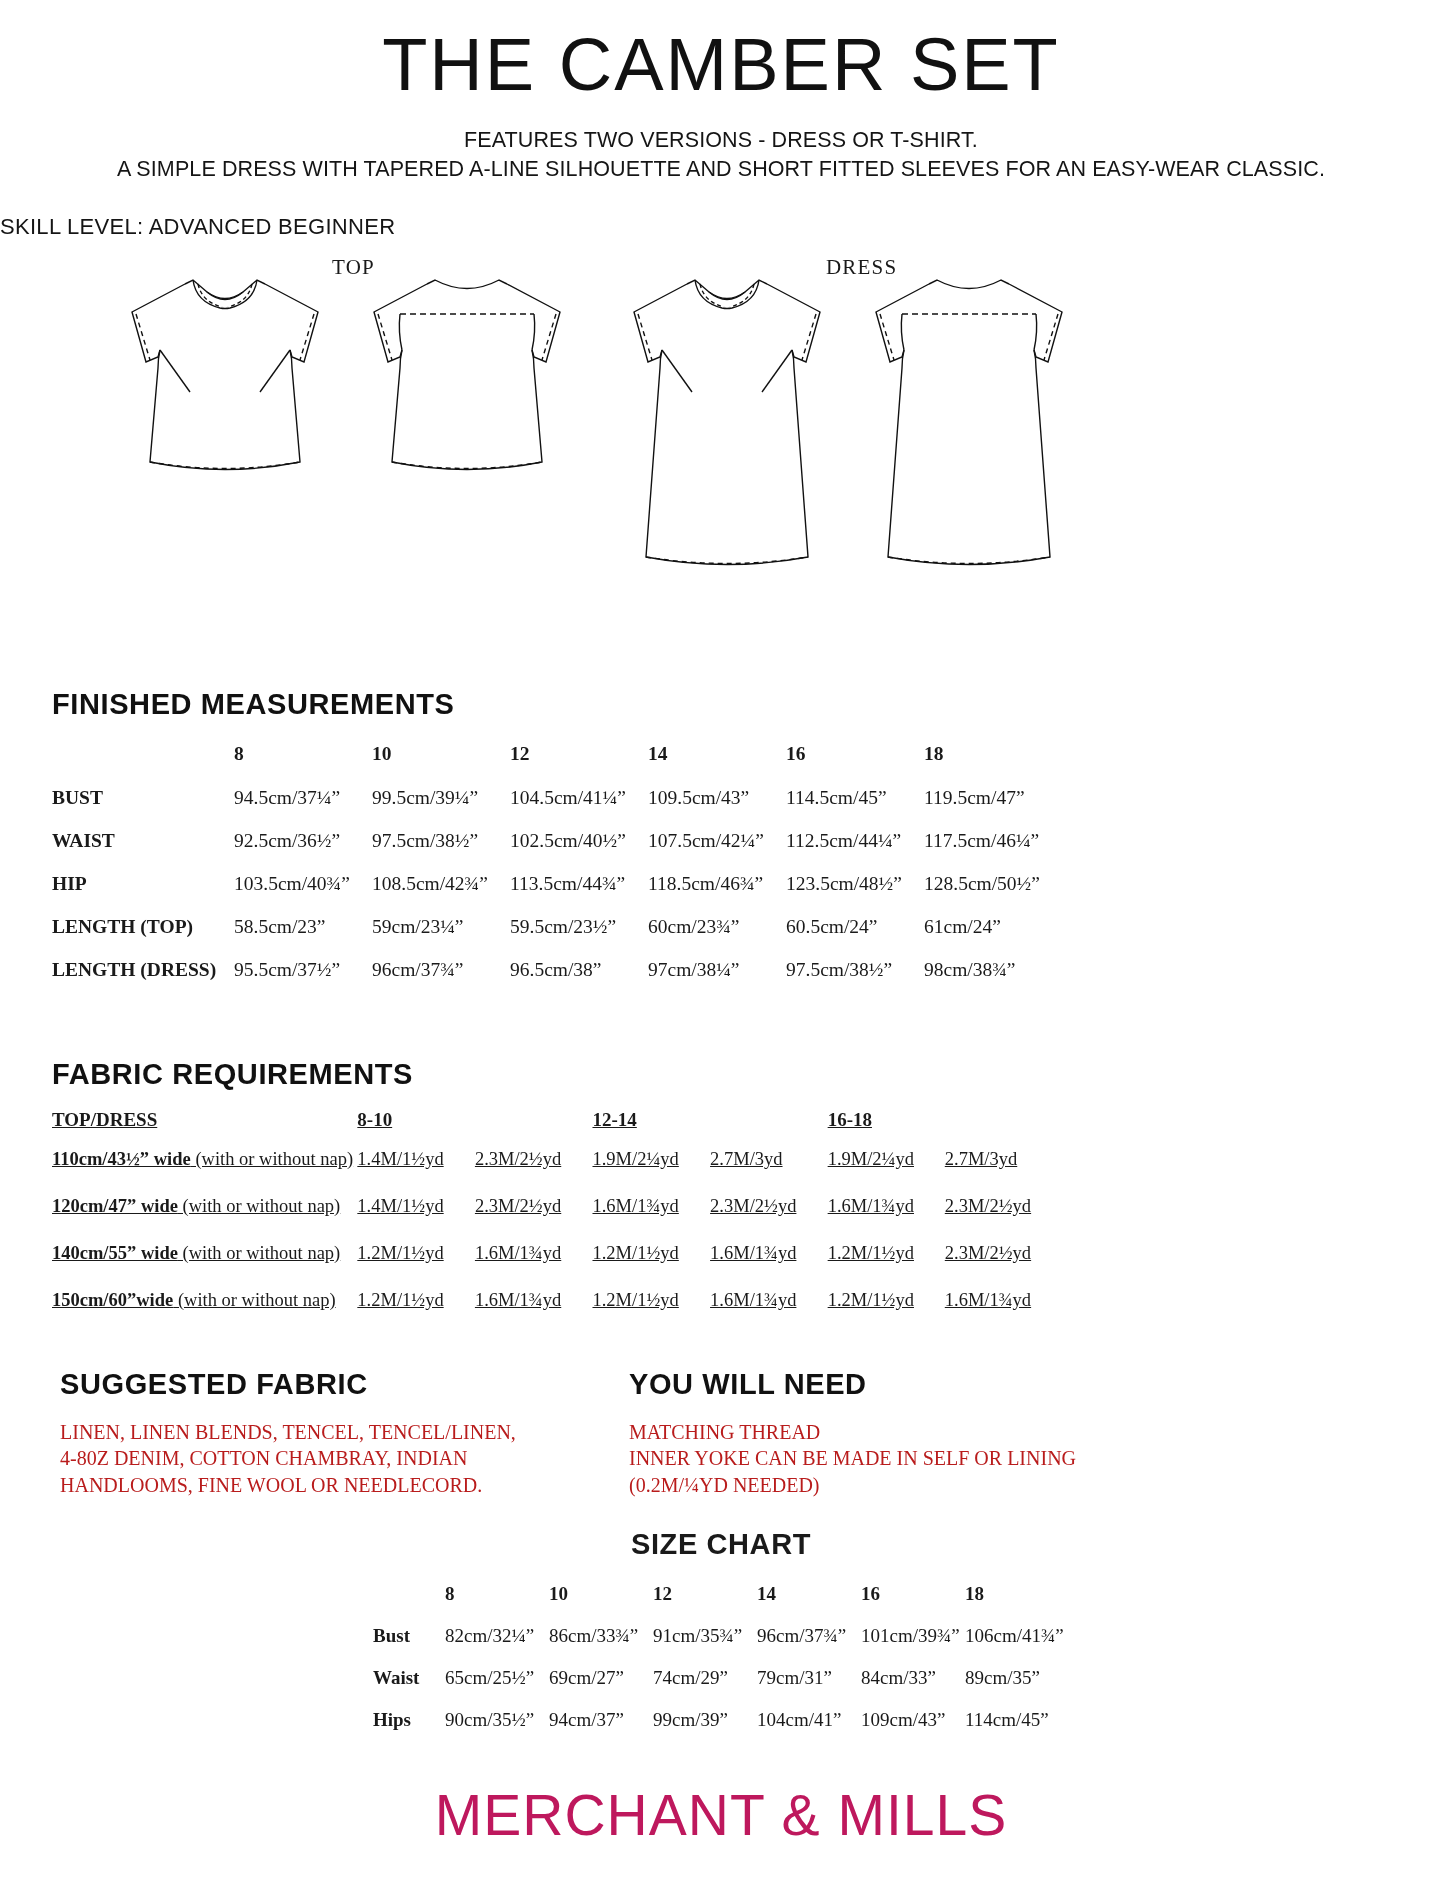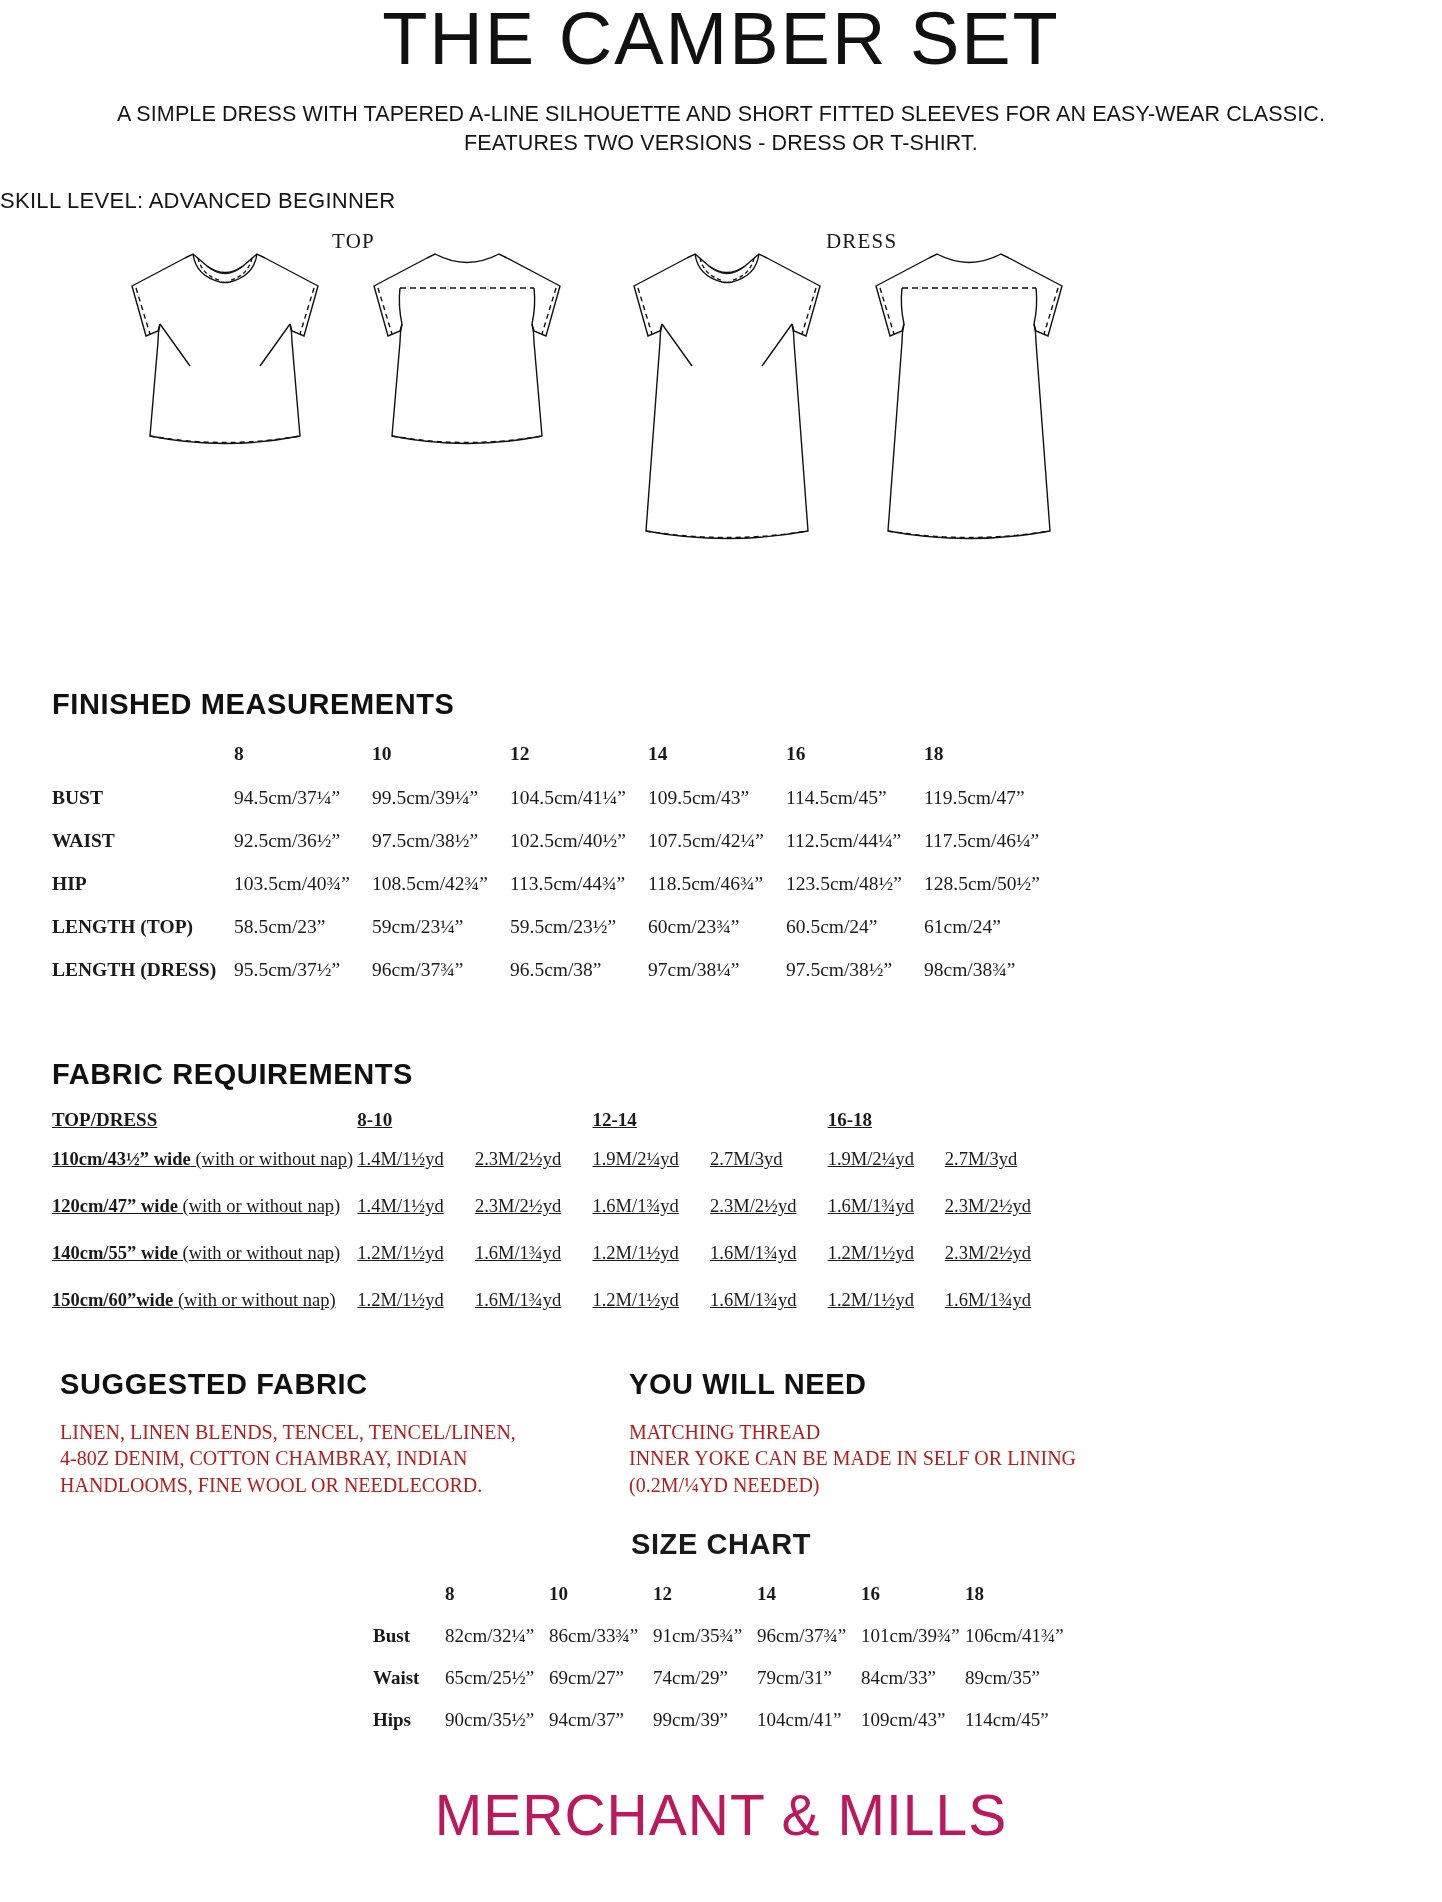--- a/index.html
+++ b/index.html
@@ -22,20 +22,21 @@
   }
 
   
   .title {
     text-align: center;
     font-family: "Liberation Sans", sans-serif;
     font-weight: 300;
     font-size: 74px;
     letter-spacing: 2px;
     margin: 0;
+    padding-top: 26px;
     line-height: 1.05;
     color: #111;
   }
   .subtitle {
     text-align: center;
     font-family: "Liberation Sans", sans-serif;
     font-size: 21.5px;
     font-weight: 400;
     letter-spacing: 0.1px;
     line-height: 1.35;
@@ -156,22 +157,22 @@
   }
 </style>
 </head>
 <body>
 
 <div class="page">
 
   <h1 class="title">THE CAMBER SET</h1>
 
   <div class="subtitle">
+    <div>FEATURES TWO VERSIONS - DRESS OR T-SHIRT.</div>
     <div>A SIMPLE DRESS WITH TAPERED A-LINE SILHOUETTE AND SHORT FITTED SLEEVES FOR AN EASY-WEAR CLASSIC.</div>
-    <div>FEATURES TWO VERSIONS - DRESS OR T-SHIRT.</div>
   </div>
 
   <div class="skill">SKILL LEVEL:  ADVANCED BEGINNER</div>
 
   <div class="illus-band">
 
     <div class="illus-label lbl-top">TOP</div>
     <div class="illus-label lbl-dress">DRESS</div>
 
     <div class="fig" style="left:110px; top:22px;">

